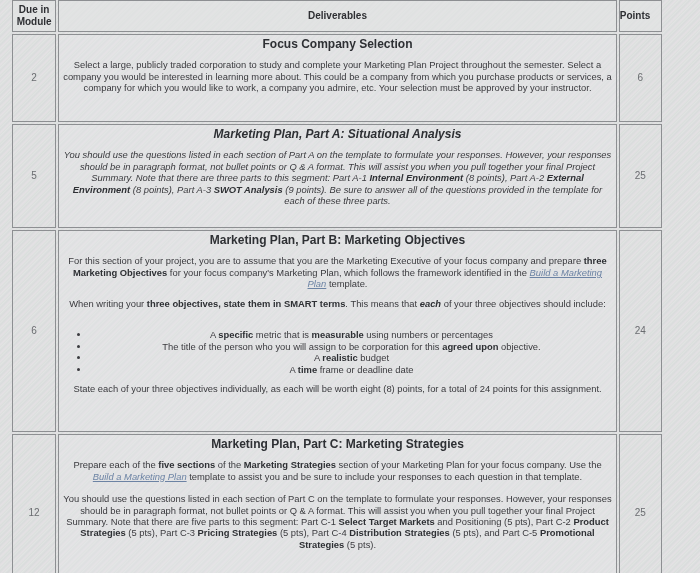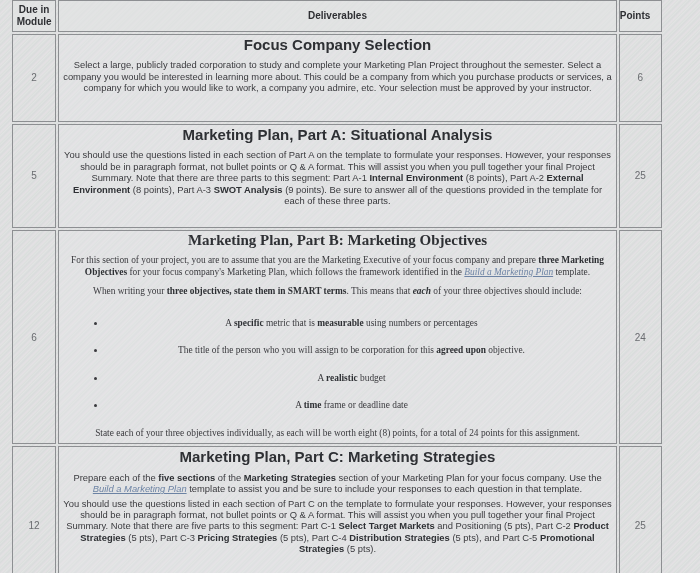--- a/index.html
+++ b/index.html
@@ -33,30 +33,30 @@
     font-size: 10px;
     line-height: 12px;
     height: 30px;
     background: rgba(226,228,229,0.6);
   }
   th.mod { text-align:center; }
   th.pts { text-align:right; padding-right:20px; vertical-align: middle; }
   td.num { text-align:center; color:#6a6c70; font-size:10px; }
   td.pnum { text-align:center; color:#6a6c70; font-size:10px; }
   td.content { padding: 2px 3px 4px 3px; vertical-align: top; background: rgba(232,233,234,0.35); }
-  .title { font-weight:bold; color:#2e3034; font-size:15px; margin: 2px 0 9px 0; }
+  .title { font-weight:bold; color:#2e3034; font-size:12px; margin: 2px 0 9px 0; }
   p { margin:0 0 8px 0; }
   p.last { margin-bottom:0; }
   b { color:#2e3034; }
   .link { color:#6c83a4; font-style: italic; text-decoration: underline; }
   ul { margin: 0 0 8px 0; padding-left: 28px; }
-  ul li { margin:16px; line-height: 11.6px; }
+  ul li { margin:0; line-height: 11.6px; }
   .row1 td.content { height: 80px; }
-  .row2 td.content { height: 96px; }
-  .row3 td.content { height: 194px; font-family: Liberation Serif, serif; }
+  .row2 td.content { height: 96px; font-style: italic; }
+  .row3 td.content { height: 194px; }
   .row4 td.content { height: 150px; }
 </style>
 </head>
 <body>
 
 <div class="sheet">
 <table>
   <colgroup>
     <col style="width:44px">
     <col style="width:555px">
@@ -103,20 +103,20 @@
         </ul>
         <p class="last">State each of your three objectives individually, as each will be worth eight (8) points, for a total of 24 points for this assignment.</p>
       </td>
       <td class="pnum">24</td>
     </tr>
 
     <tr class="row4">
       <td class="num">12</td>
       <td class="content">
         <div class="title">Marketing Plan, Part C: Marketing Strategies</div>
-        <p style="margin-bottom:3px"><span>Prepare each of the </span><b>five sections</b><span> of the </span><b>Marketing Strategies</b><span> section of your Marketing Plan for your focus company. Use the </span><a class="link">Build a Marketing Plan</a><span> template to assist you and be sure to include your responses to each question in that template.</span></p>
+        <p style="margin-bottom:11px"><span>Prepare each of the </span><b>five sections</b><span> of the </span><b>Marketing Strategies</b><span> section of your Marketing Plan for your focus company. Use the </span><a class="link">Build a Marketing Plan</a><span> template to assist you and be sure to include your responses to each question in that template.</span></p>
         <p class="last"><span>You should use the questions listed in each section of Part C on the template to formulate your responses. However, your responses should be in paragraph format, not bullet points or Q &amp; A format. This will assist you when you pull together your final Project Summary. Note that there are five parts to this segment: Part C-1 </span><b>Select Target Markets</b><span> and Positioning (5 pts), Part C-2 </span><b>Product Strategies</b><span> (5 pts), Part C-3 </span><b>Pricing Strategies</b><span> (5 pts), Part C-4 </span><b>Distribution Strategies</b><span> (5 pts), and Part C-5 </span><b>Promotional Strategies</b><span> (5 pts).</span></p>
       </td>
       <td class="pnum">25</td>
     </tr>
   </tbody>
 </table>
 </div>
 
 </body></html>

